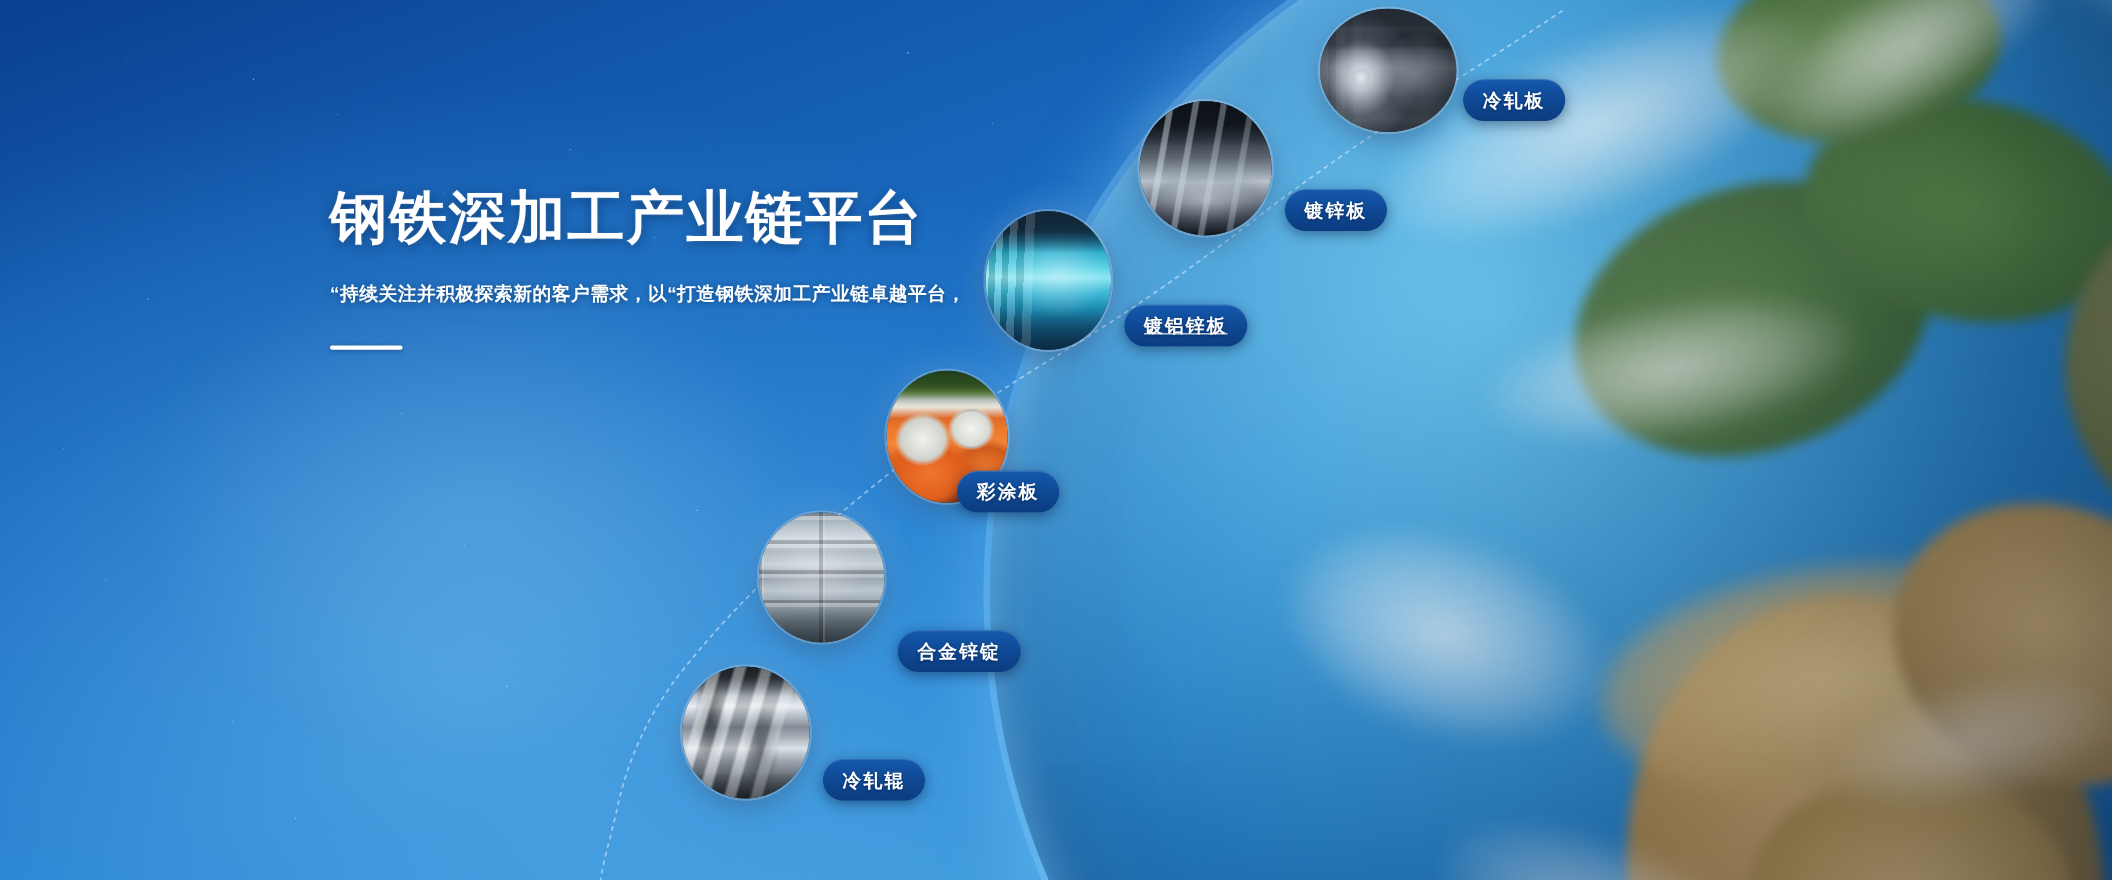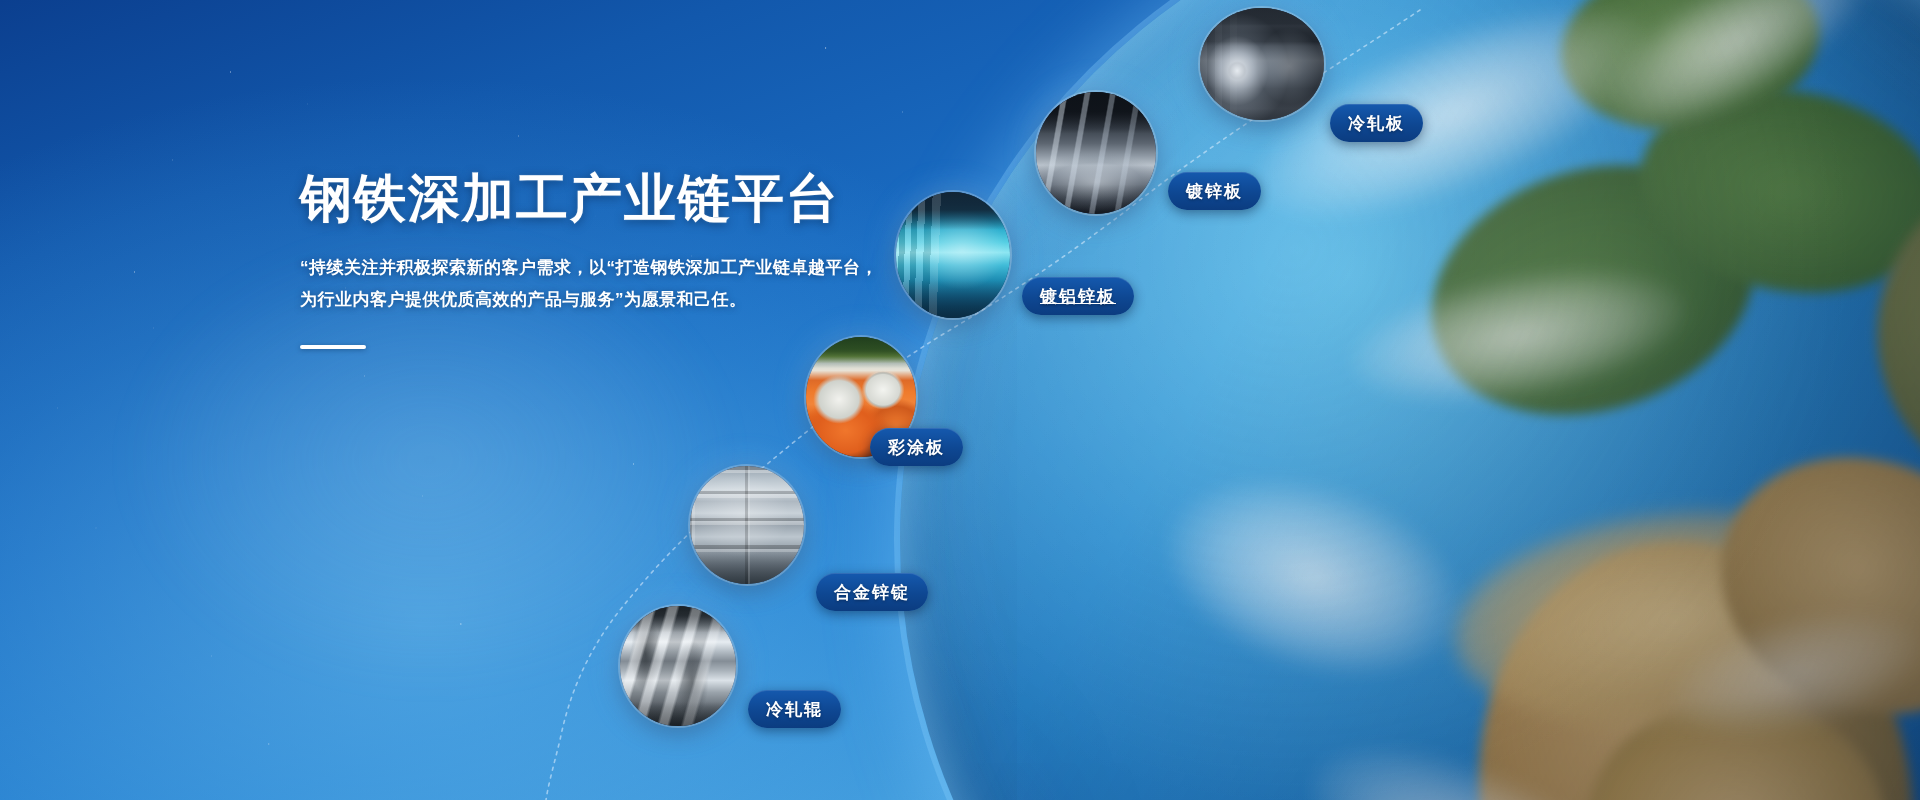--- a/index.html
+++ b/index.html
@@ -348,30 +348,29 @@
              C880,372 820,420 760,470
              C700,520 660,560 620,610
              C590,648 570,690 560,740
              C552,772 548,786 546,800" fill="none" stroke="rgba(225,240,255,0.55)" stroke-width="1.6" stroke-dasharray="3 5" stroke-linecap="round"></path>
   </svg>
 
   <div class="copy">
     <div class="headline">钢铁深加工产业链平台</div>
     <div class="subcopy">
       <span class="l1">“持续关注并积极探索新的客户需求，以“打造钢铁深加工产业链卓越平台，</span>
-      <span class="l2">为行业内客户提供优质高效的产品与服务”为愿景和己任。</span>
     </div>
     <div class="rule"></div>
   </div>
 
   <div class="node">
     <div class="thumb" style="left:1200px; top:8px; width:124px; height:112px;">
       <div class="ph art-coil-silver"></div>
     </div>
-    <div class="badge" style="left:1330px; top:104px;">冷轧板</div>
+    <div class="badge" style="left:1330px; top:72px;">冷轧板</div>
   </div>
 
   <div class="node">
     <div class="thumb" style="left:1036px; top:92px; width:120px; height:122px;">
       <div class="ph art-warehouse"></div>
     </div>
     <div class="badge" style="left:1168px; top:172px;">镀锌板</div>
   </div>
 
   <div class="node">

